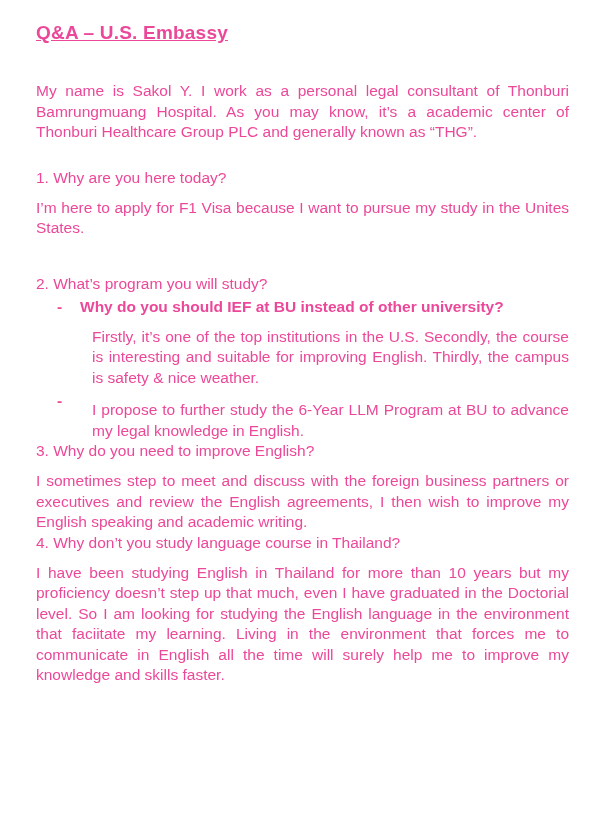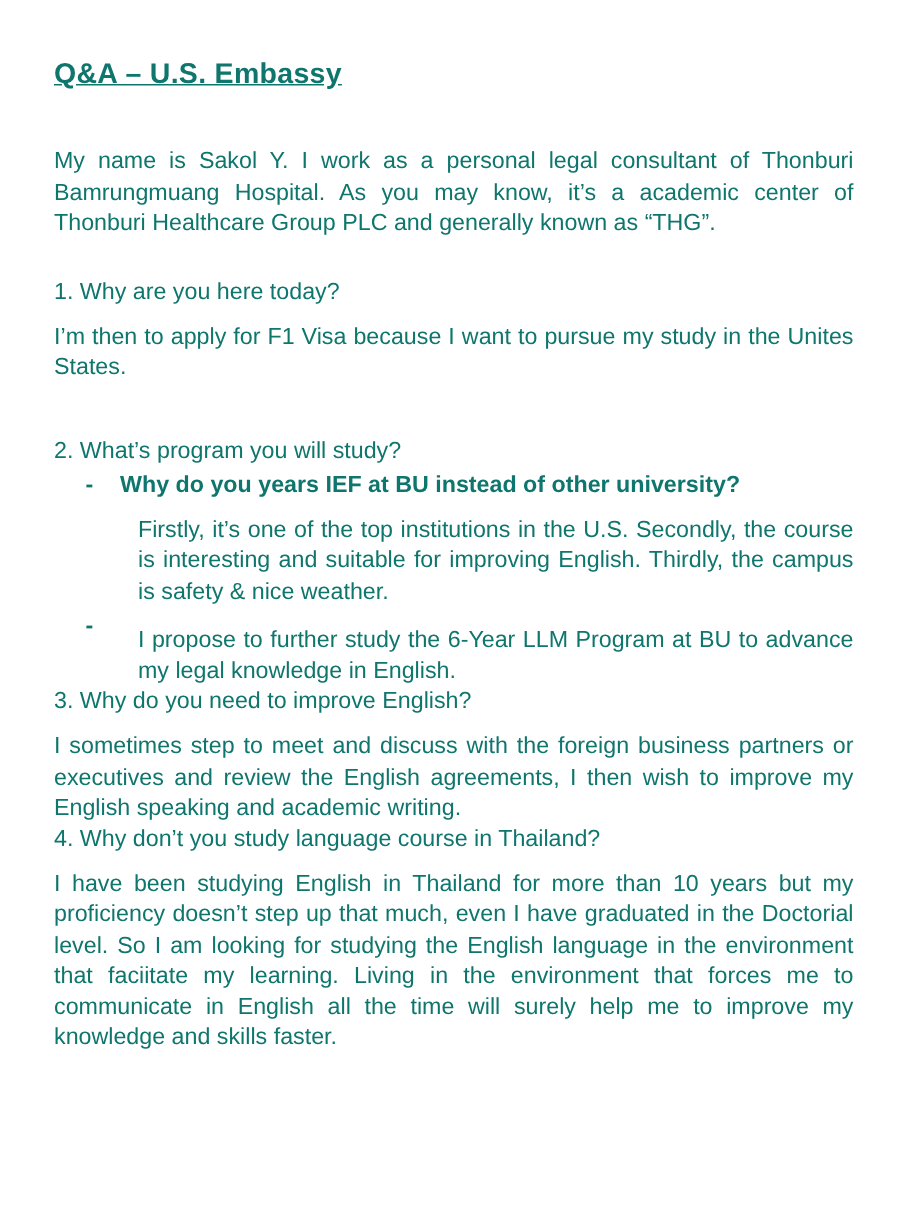--- a/index.html
+++ b/index.html
@@ -4,24 +4,24 @@
 <style>
   html, body {
     margin: 0;
     padding: 0;
     background: #ffffff;
   }
   .page {
     width: 605px;
     height: 815px;
     box-sizing: border-box;
-    padding: 40px 36px 0 36px;
+    padding: 23px 36px 0 36px;
     background: #ffffff;
     font-family: "Liberation Sans", sans-serif;
-    color: #0f766e;
+    color: #ec4899;
     overflow: hidden;
   }
   .doc-title {
     font-size: 19px;
     line-height: 20px;
     font-weight: bold;
     text-decoration: underline;
     margin: 0 0 38px 0;
     letter-spacing: 0.2px;
   }
@@ -72,31 +72,31 @@
 <body>
 
 <div class="page">
 
   <h1 class="doc-title">Q&amp;A – U.S. Embassy</h1>
 
   <p class="intro">My name is Sakol Y.  I work as a personal legal consultant of Thonburi Bamrungmuang Hospital.  As you may know, it’s a academic center of Thonburi Healthcare Group PLC and generally known as “THG”.</p>
 
   <section class="qa-section sec-1">
     <h2 class="q-heading">1. Why are you here today?</h2>
-    <p>I’m then to apply for F1 Visa because I want to pursue my study in the Unites States.</p>
+    <p>I’m here to apply for F1 Visa because I want to pursue my study in the Unites States.</p>
   </section>
 
   <section class="qa-section sec-2">
     <h2 class="q-heading">2. What’s program you will study?</h2>
 
     <div class="bullets">
       <div class="bullet">
         <span class="bullet-dash">-</span>
         <div>
-          <h3 class="bullet-q">Why do you years IEF at BU instead of other university?</h3>
+          <h3 class="bullet-q">Why do you should IEF at BU instead of other university?</h3>
           <p class="bullet-a">Firstly, it’s one of the top institutions in the U.S.  Secondly, the course is interesting and suitable for improving English.  Thirdly, the campus is safety &amp; nice weather.</p>
         </div>
       </div>
       <div class="bullet">
         <span class="bullet-dash">-</span>
         <div>
           <p class="bullet-a">I propose to further study the 6-Year LLM Program at BU to advance my legal knowledge in English.</p>
         </div>
       </div>
     </div>

